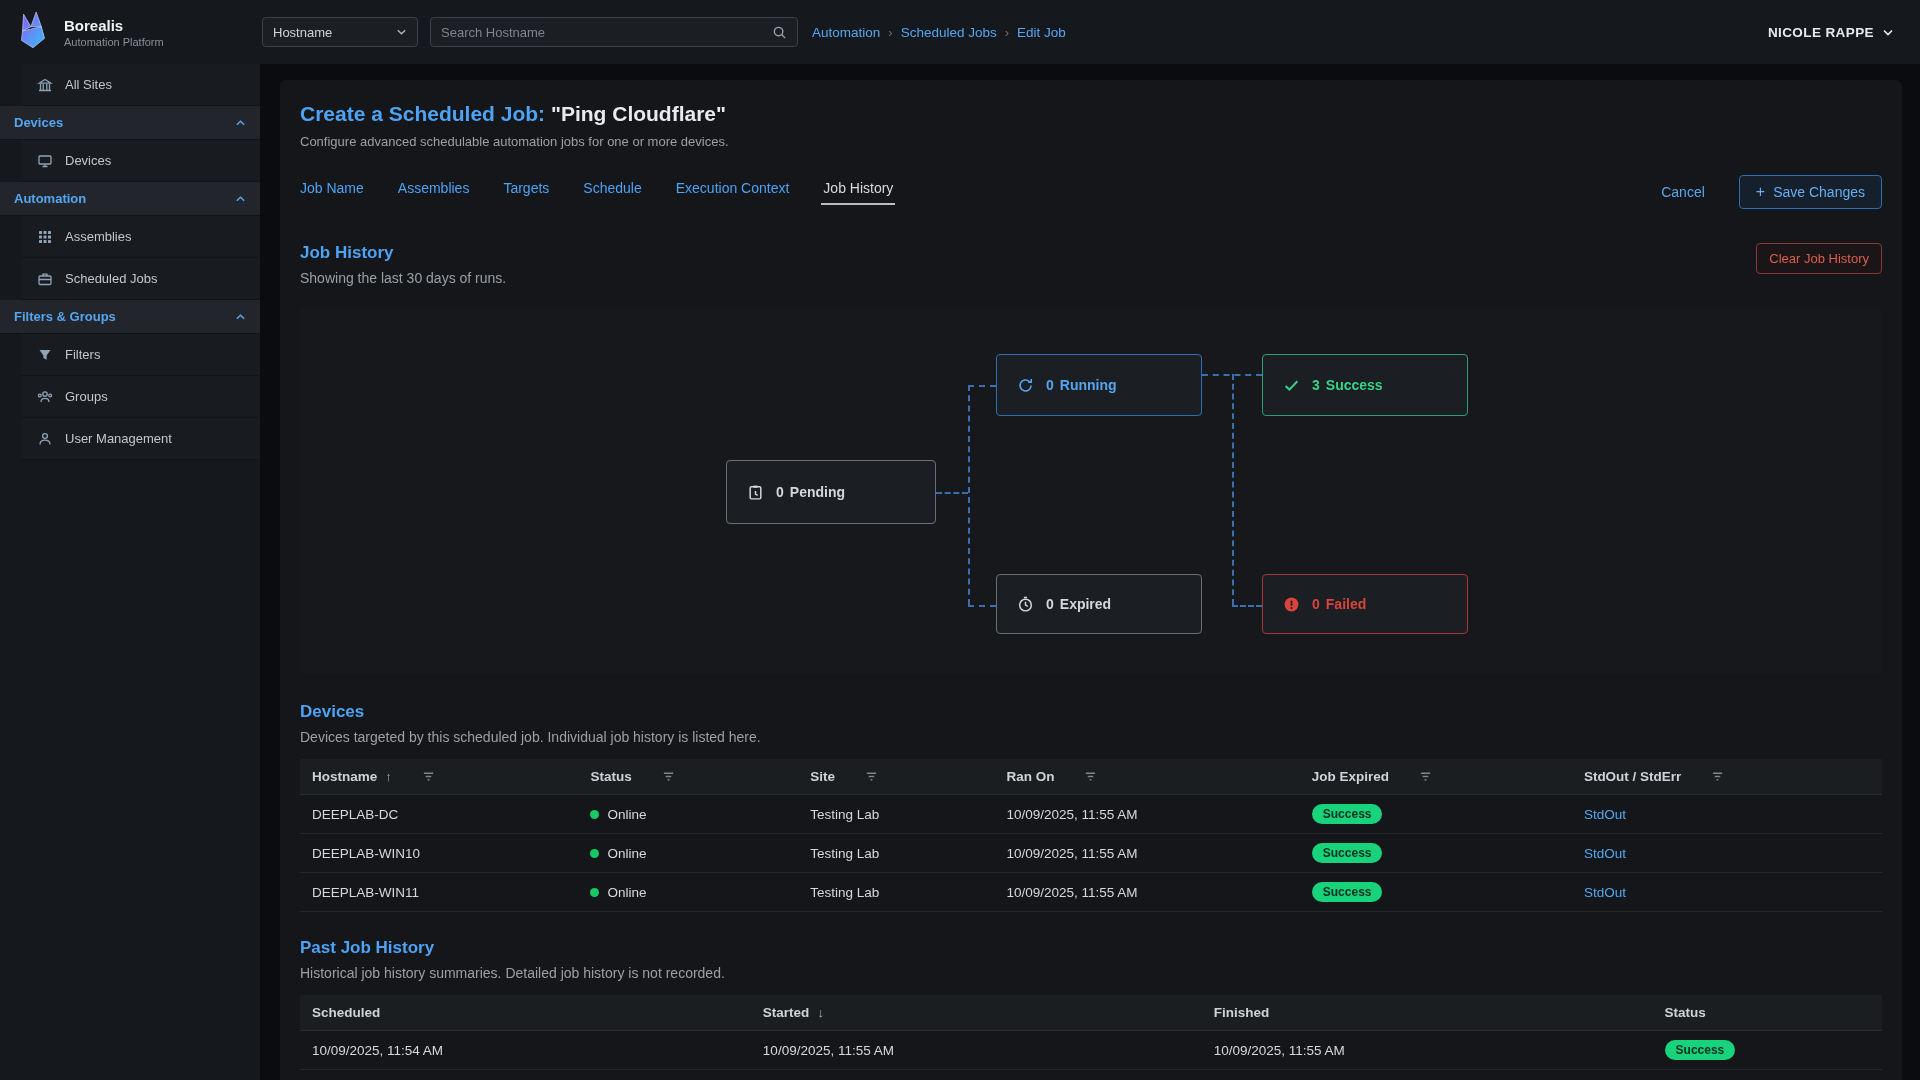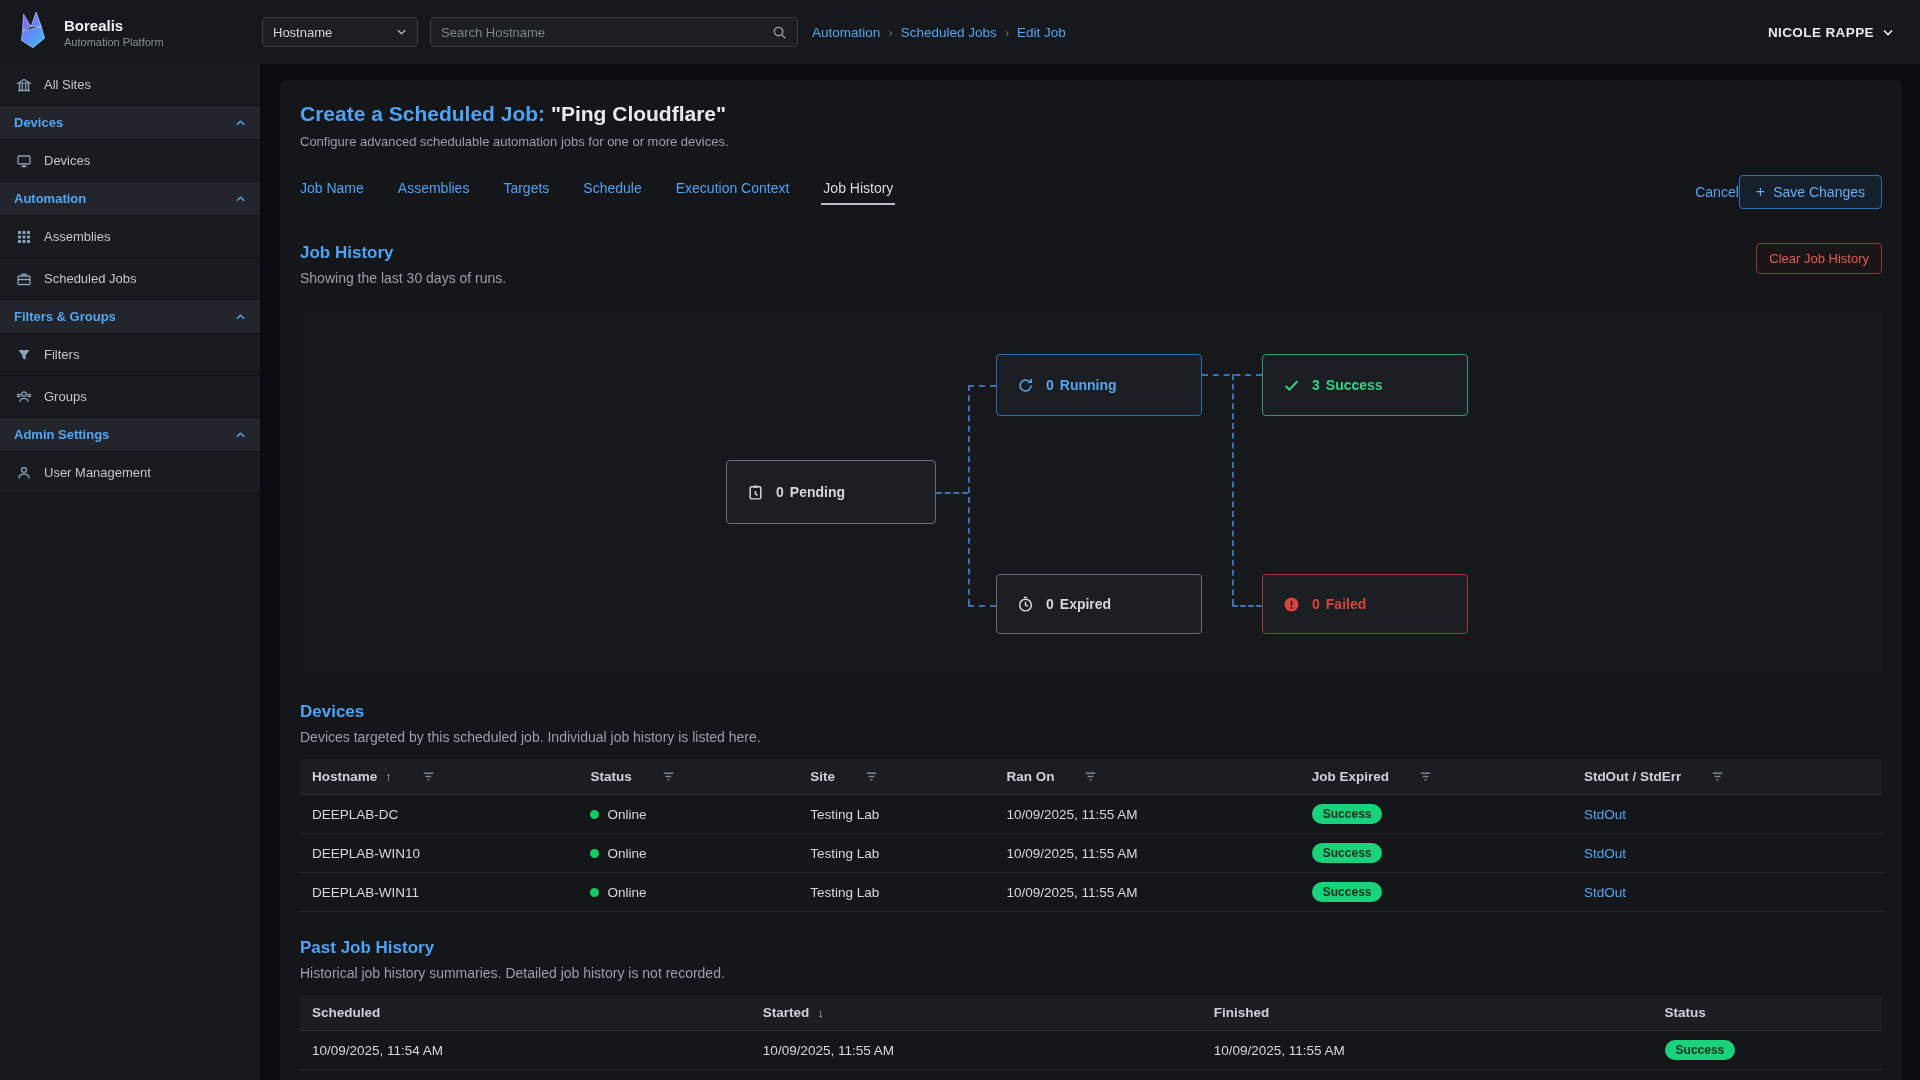--- a/index.html
+++ b/index.html
@@ -16,36 +16,36 @@
   .searchbox input::placeholder { color:#7d858d; }
   .breadcrumb { margin-left:14px; display:flex; align-items:center; gap:8px; font-size:13.5px; }
   .breadcrumb a { color:#55a6f0; text-decoration:none; cursor:pointer; }
   .crumb-sep { color:#6b7177; font-size:13px; }
   .usermenu { margin-left:auto; margin-right:26px; display:flex; align-items:center; gap:8px; cursor:pointer; }
   .usermenu .uname { font-size:13.5px; font-weight:600; letter-spacing:.4px; color:#e8eaec; }
 
   
   .sidebar { position:fixed; top:64px; left:0; bottom:0; width:260px; background:#15181c; z-index:10; }
   .side-sec { height:34px; background:#22262c; color:#55a6f0; font-size:13px; font-weight:bold; display:flex; align-items:center; justify-content:space-between; padding:0 14px; cursor:pointer; border-bottom:1px solid #101214; }
-  .side-item { height:42px; display:flex; align-items:center; gap:12px; padding:0 16px; font-size:13px; color:#c3c8cd; cursor:pointer; background:#181b1f; border-bottom:1px solid #121417; }
+  .side-item { height:42px; display:flex; align-items:center; gap:12px; padding:0 16px; font-size:13px; color:#c3c8cd; cursor:pointer; background:#181b1f; border-bottom:1px solid #121417;margin-left:21px; }
   .side-item .si { color:#8fa3b8; display:flex; }
 
   
   .main { position:absolute; top:64px; left:260px; right:0; bottom:0; background:#0a0c0f; }
   .card { margin:16px 18px 0 20px; background:#141619; border-radius:6px 6px 0 0; padding:22px 20px 40px 20px; height:calc(100% - 16px); overflow:hidden; }
   .pg-title { font-size:21px; font-weight:bold; color:#4da3f5; }
   .pg-title .t-name { color:#e8eaec; font-weight:600; }
   .pg-sub { margin-top:8px; font-size:13px; color:#9aa0a6; }
 
   .tabs-row { margin-top:26px; display:flex; align-items:center; }
   .tabs { display:flex; gap:34px; }
   .tab { font-size:14px; color:#4da3f5; cursor:pointer; position:relative; padding-bottom:9px; }
   .tab.active { color:#d9dcdf; }
   .tab.active::after { content:""; position:absolute; left:-2px; right:-2px; bottom:0; height:2px; background:#b9bec3; }
-  .tab-actions { margin-left:auto; display:flex; align-items:center; gap:0; }
+  .tab-actions { margin-left:auto; display:flex; align-items:center; gap:34px; }
   .cancel-link { font-size:14px; color:#55a6f0; cursor:pointer; }
   .save-btn { display:flex; align-items:center; gap:8px; border:1px solid #2e6db3; background:#16202c; color:#66aef2; font-size:14px; padding:8px 16px; border-radius:4px; cursor:pointer; font-family:"Liberation Sans",sans-serif; }
   .save-btn .plus { font-size:16px; line-height:1; }
 
   .sec-head-row { display:flex; align-items:flex-start; }
   .sec-heading { font-size:17px; font-weight:bold; color:#4da3f5; }
   .sec-sub { margin-top:7px; font-size:14px; color:#9aa0a6; }
   .jh-head { margin-top:34px; }
   .clear-btn { margin-left:auto; border:1px solid #8a3a35; background:#1b1517; color:#d9604f; font-size:13px; padding:7px 12px; border-radius:4px; cursor:pointer; font-family:"Liberation Sans",sans-serif; }
 
@@ -216,28 +216,20 @@
         <svg width="16" height="16" viewBox="0 0 16 16" fill="none" stroke="currentColor" stroke-width="1.3">
           <circle cx="8" cy="5" r="2.2"></circle>
           <path d="M4 13c0-2.2 1.8-3.6 4-3.6s4 1.4 4 3.6"></path>
           <circle cx="2.8" cy="6.5" r="1.4"></circle>
           <circle cx="13.2" cy="6.5" r="1.4"></circle>
         </svg>
       </span>
     <span>Groups</span>
   </div>
 
-  <div class="side-sec">
-    <span>Admin Settings</span>
-    <span style="display:flex;">
-        <svg width="11" height="8" viewBox="0 0 12 8">
-          <path d="M2 6l4-4 4 4" stroke="#55a6f0" stroke-width="1.6" fill="none"></path>
-        </svg>
-      </span>
-  </div>
   <div class="side-item">
     <span class="si">
         <svg width="16" height="16" viewBox="0 0 16 16" fill="none" stroke="currentColor" stroke-width="1.3">
           <circle cx="8" cy="5" r="2.4"></circle>
           <path d="M3 13.5c0-2.7 2.2-4.4 5-4.4s5 1.7 5 4.4"></path>
         </svg>
       </span>
     <span>User Management</span>
   </div>
 </aside>

